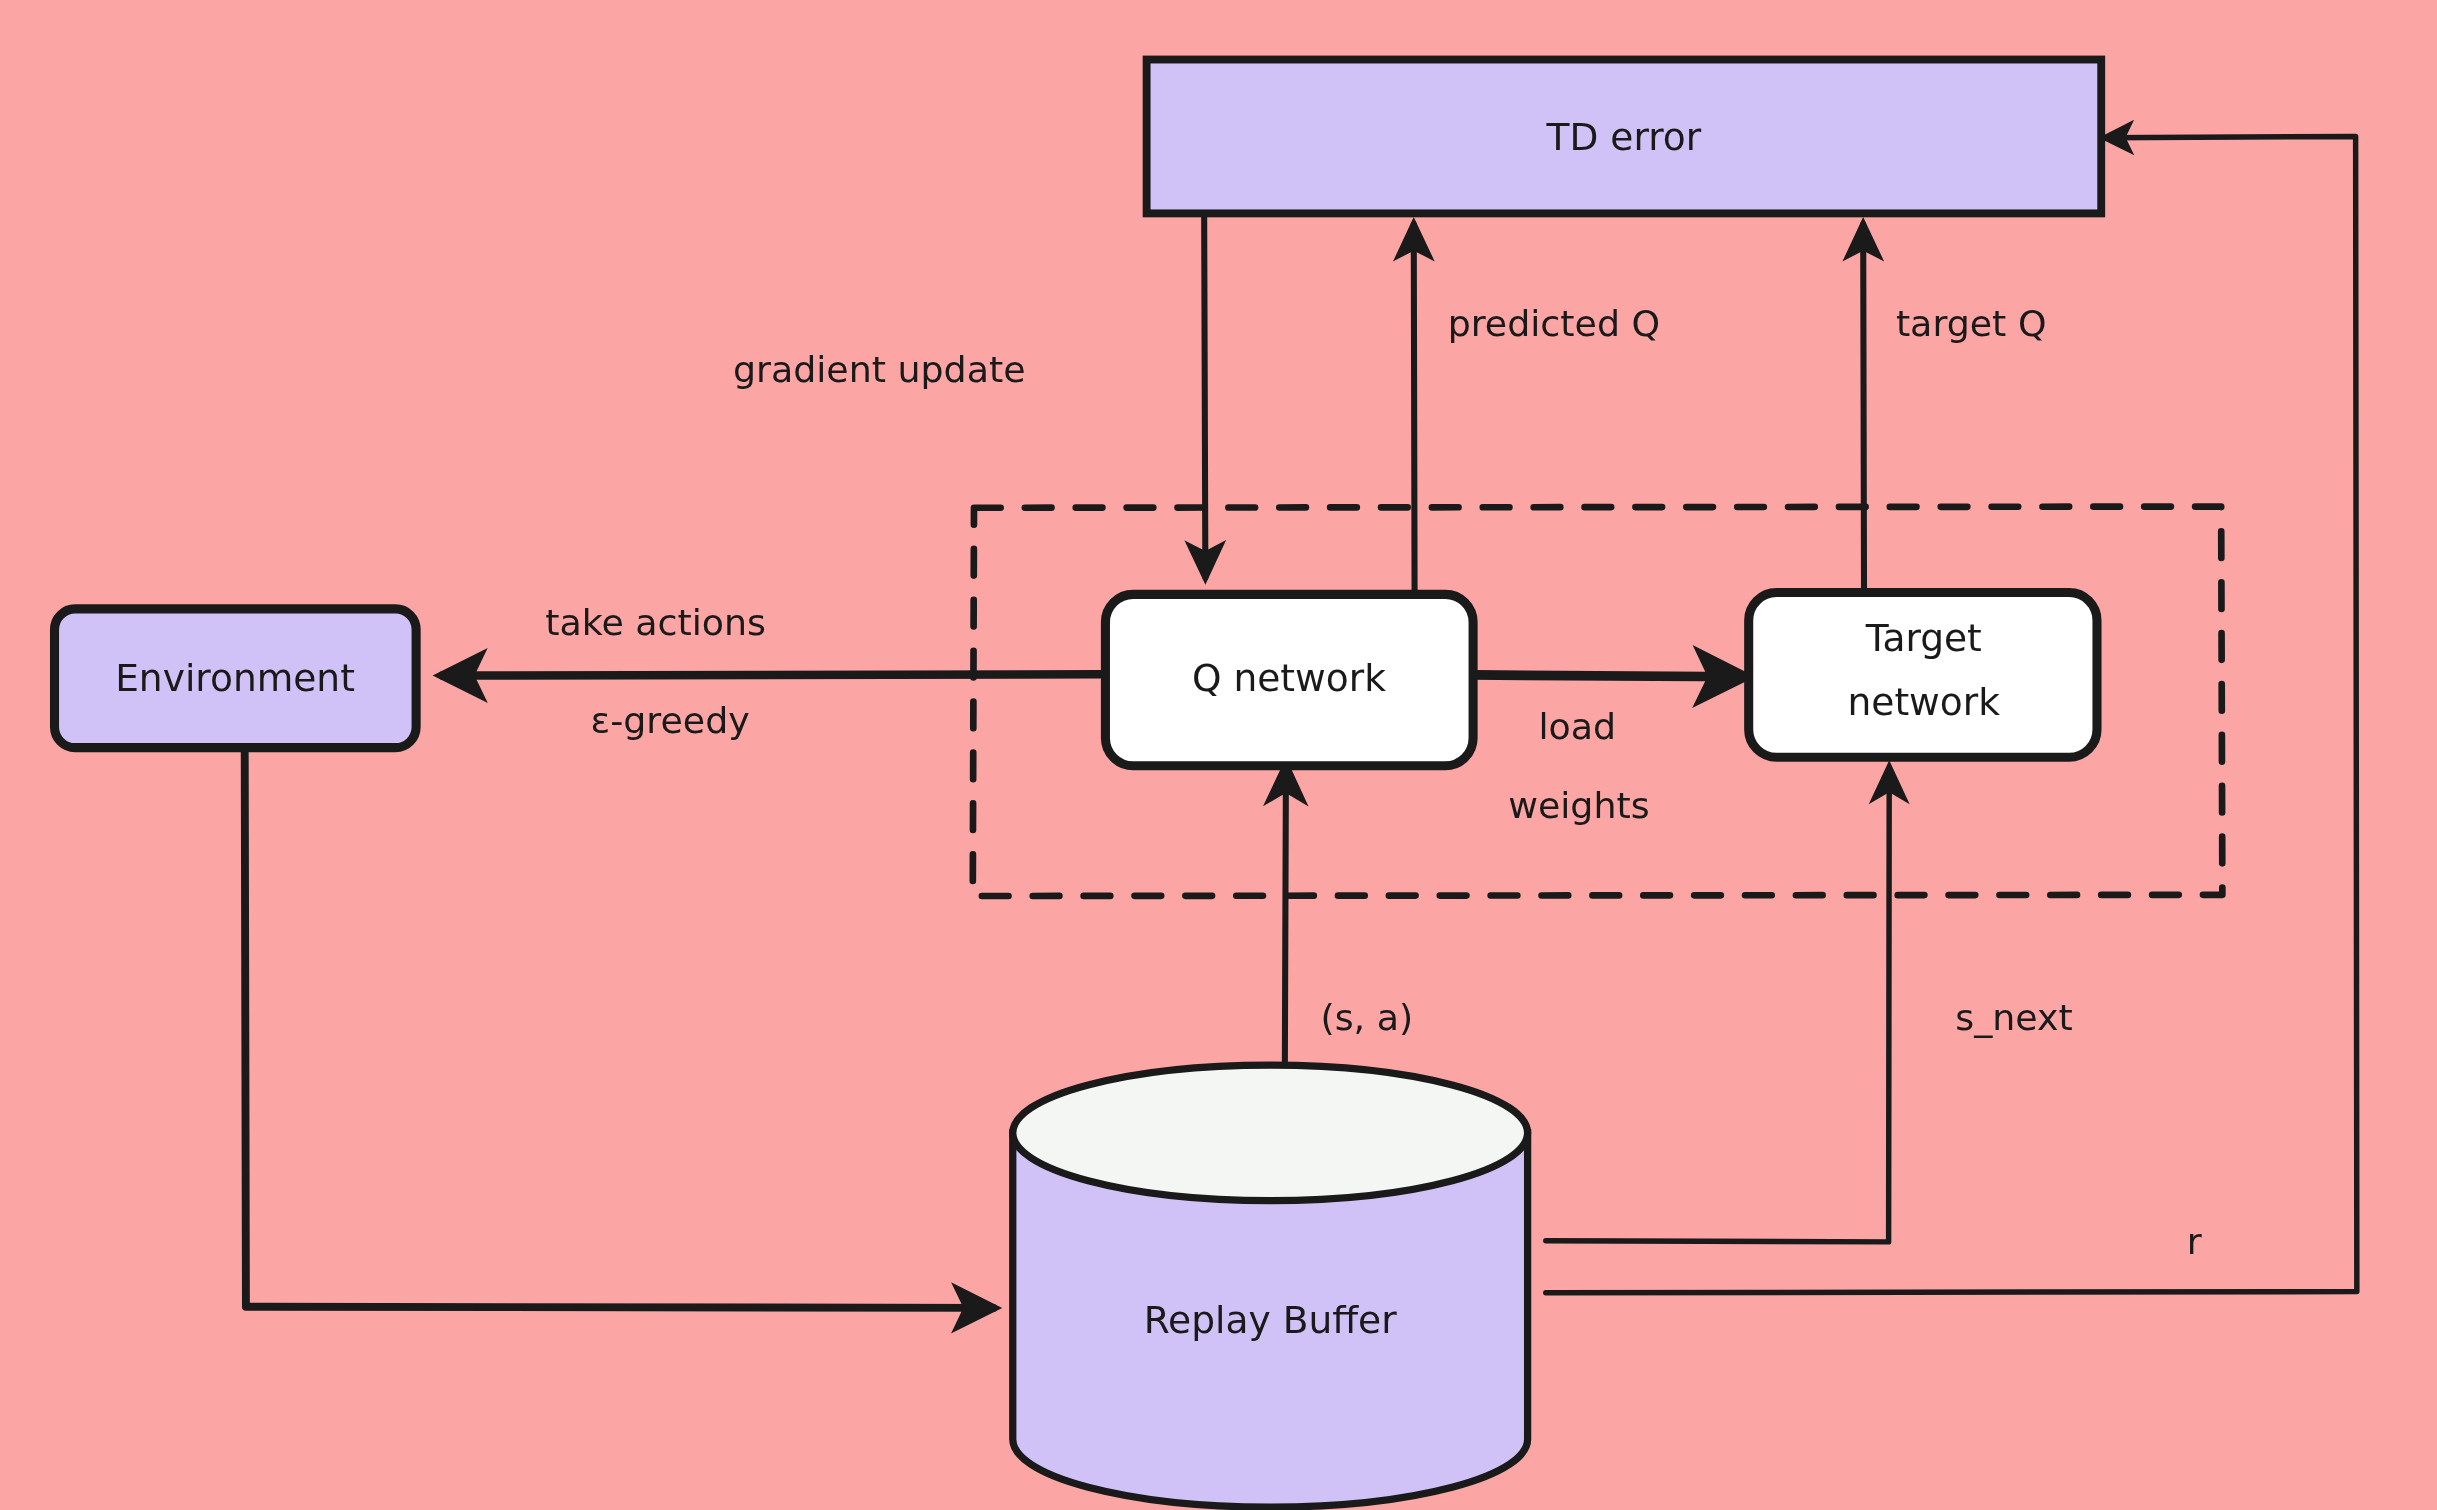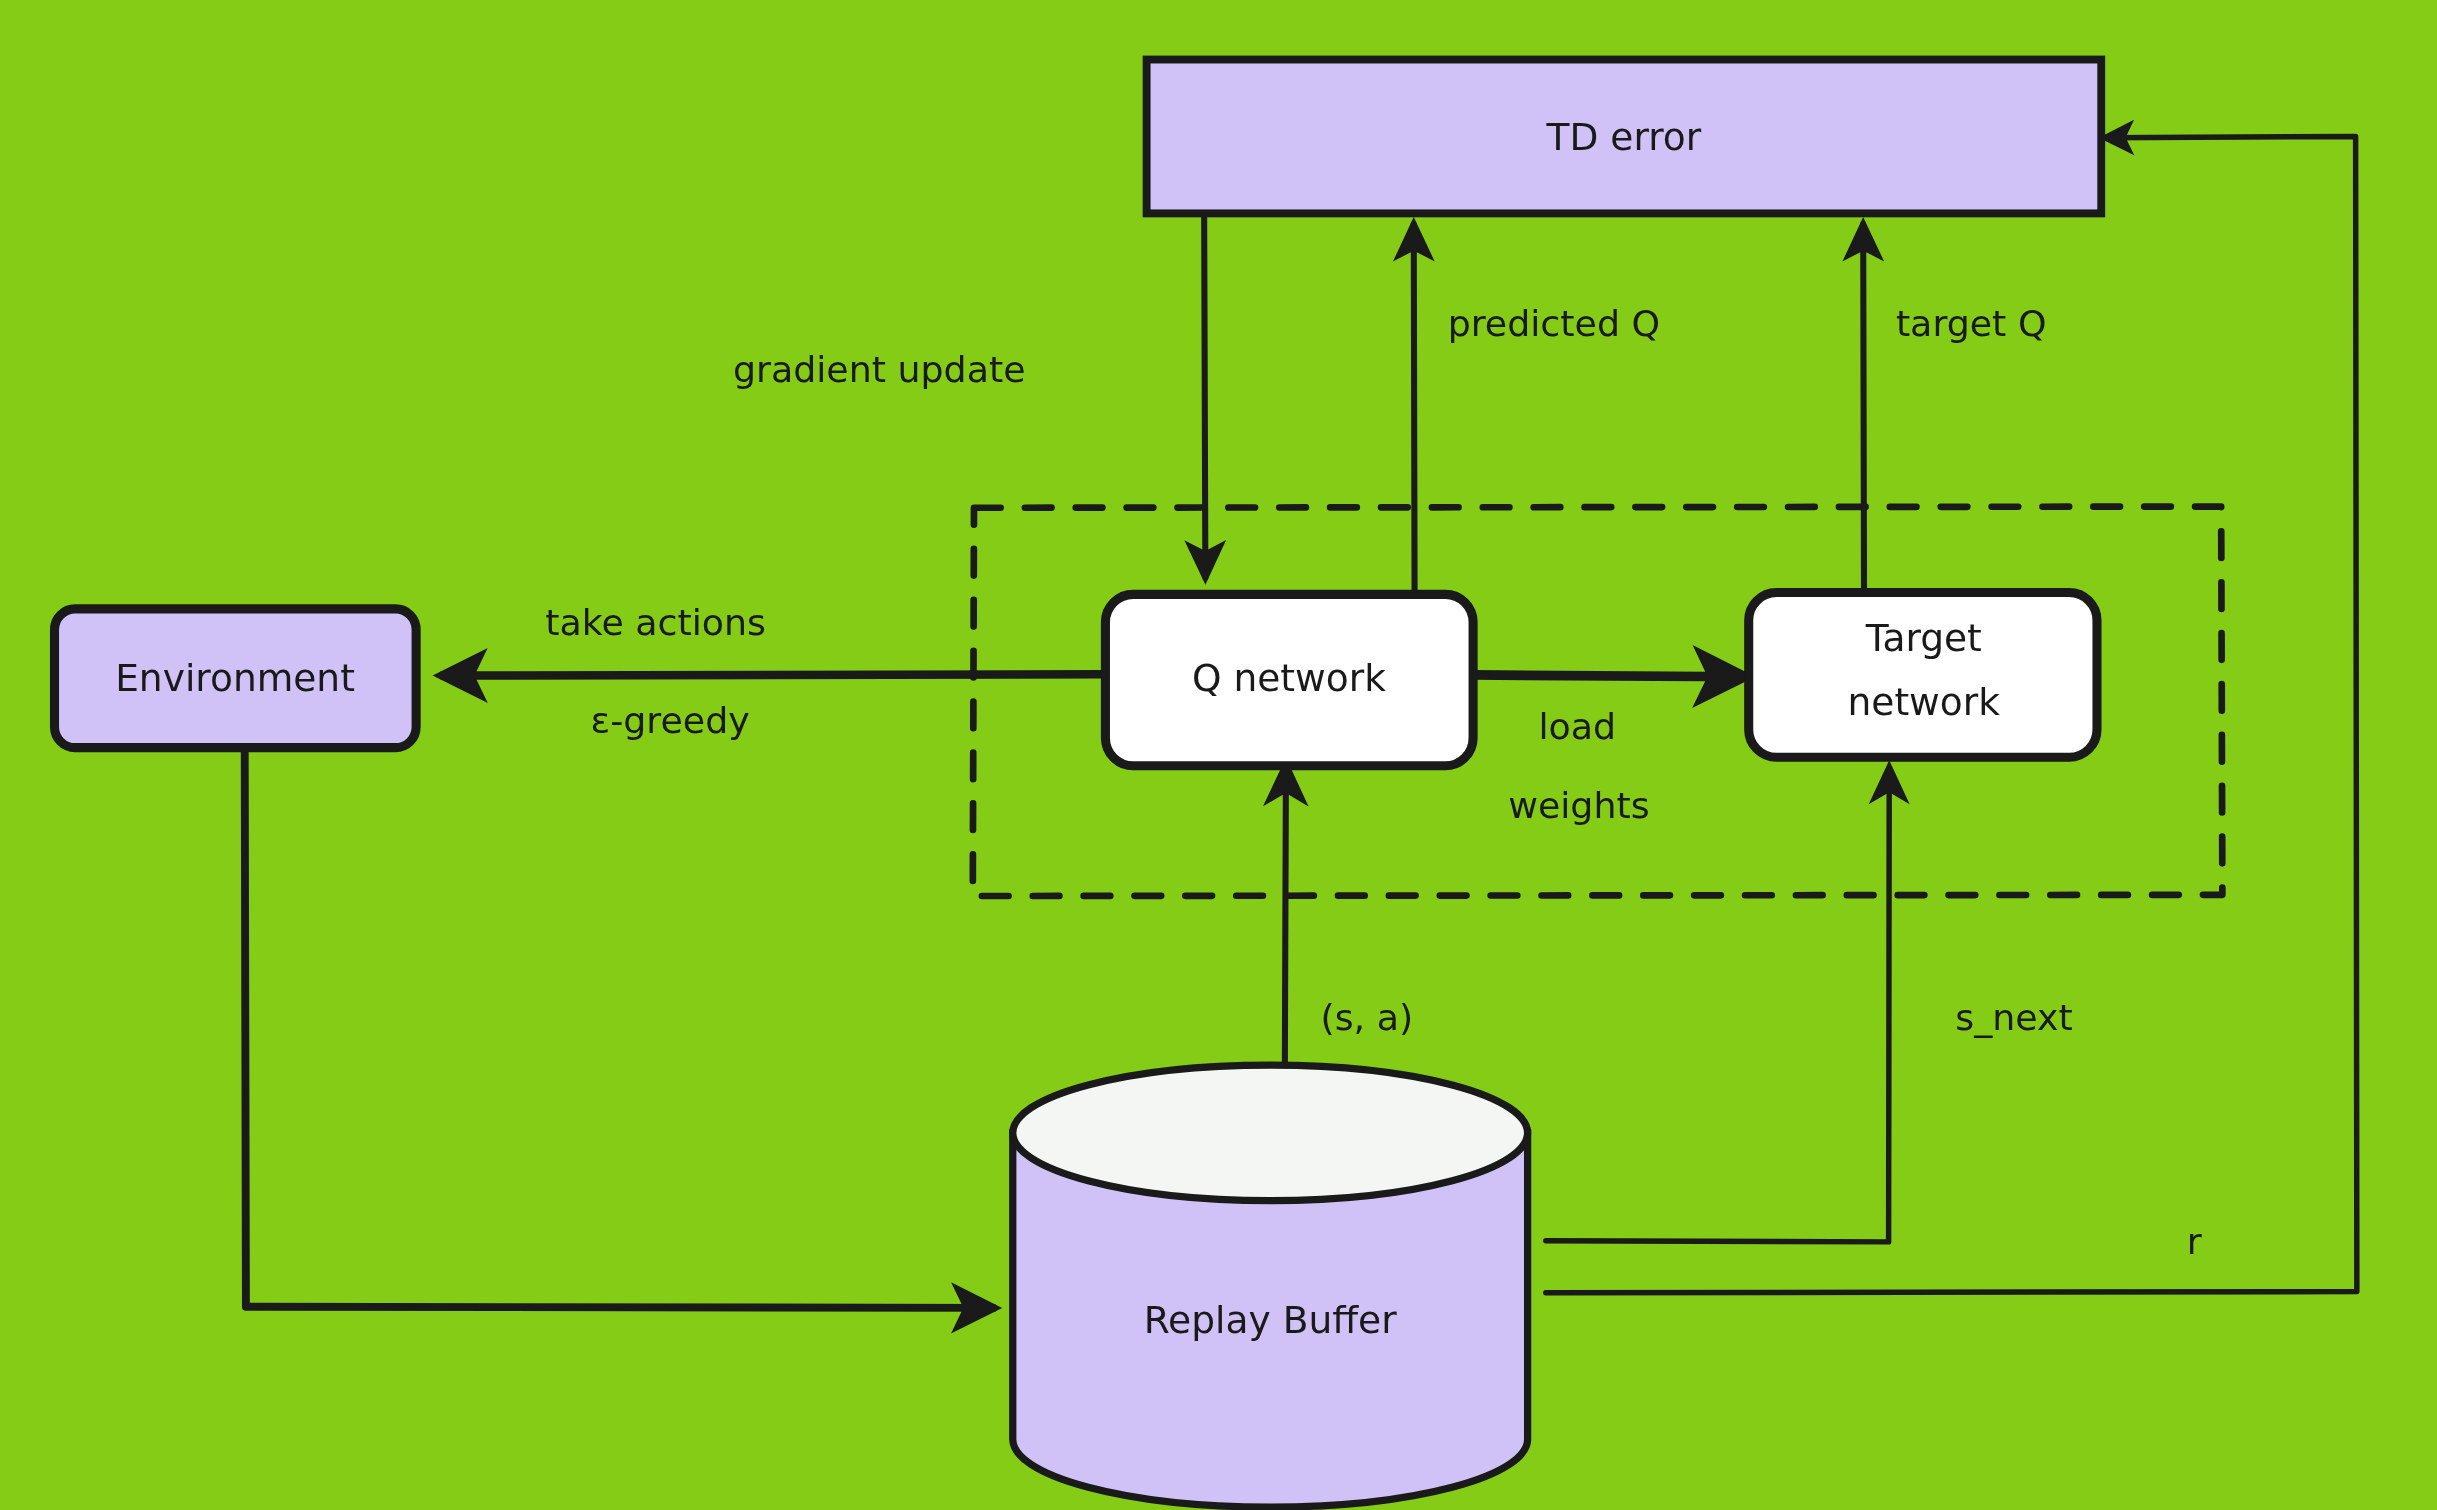--- a/index.html
+++ b/index.html
@@ -8,21 +8,21 @@
     padding: 0;
     background: #ffffff;
   }
   body {
     font-family: "DejaVu Sans", sans-serif;
   }
   #canvas-wrap {
     position: relative;
     width: 2438px;
     height: 1511px;
-    background: #84cc16;
+    background: #fca5a5;
     overflow: hidden;
   }
   svg#diagram {
     position: absolute;
     top: 0; left: 0;
     width: 2438px;
     height: 1511px;
     display: block;
   }
   .node-label, .edge-label {

